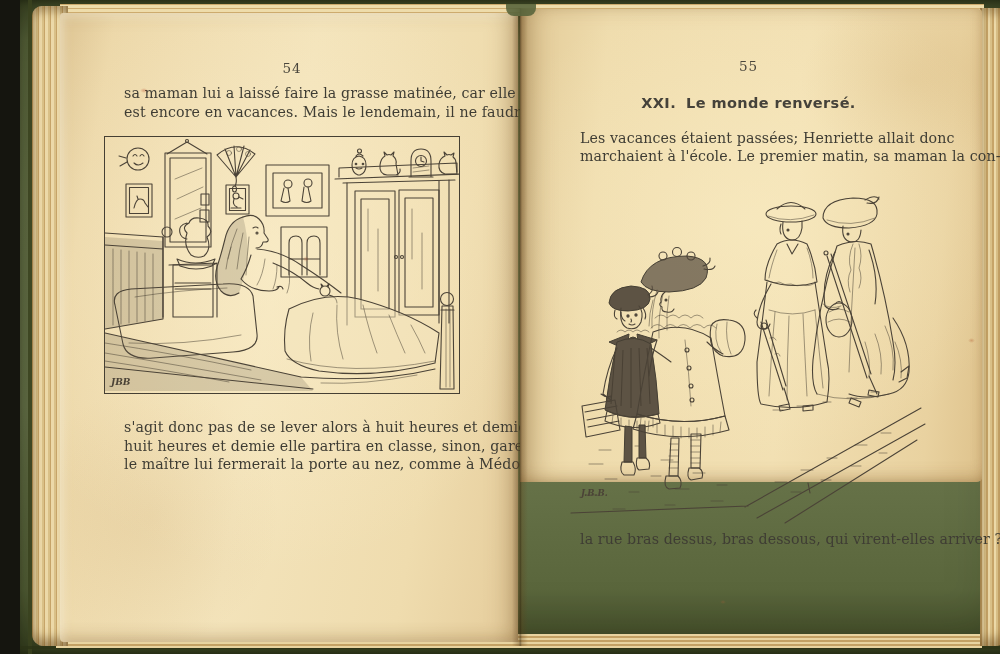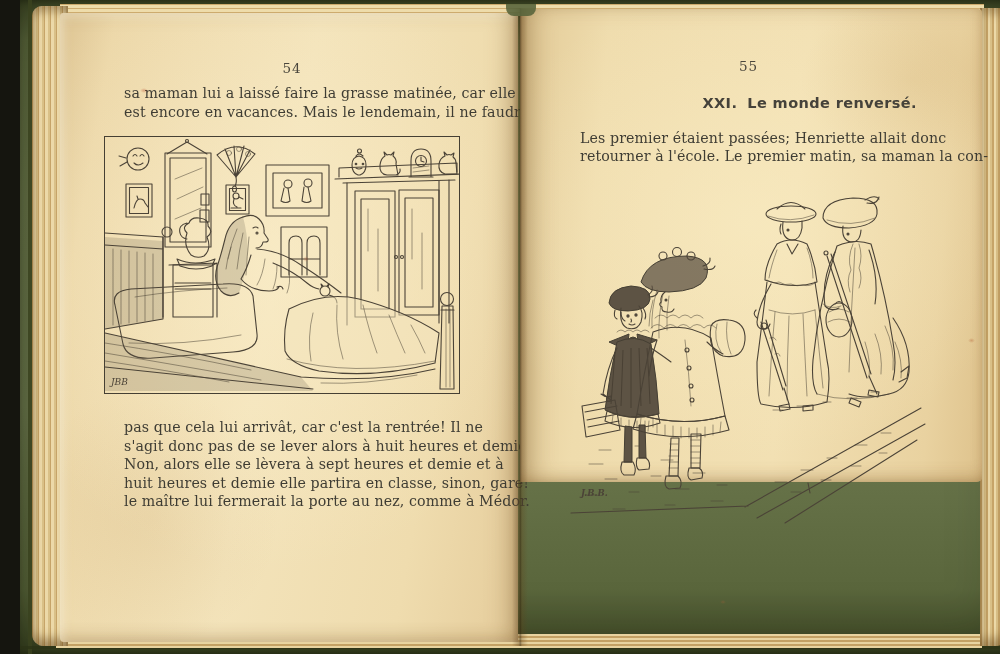--- a/index.html
+++ b/index.html
@@ -45,21 +45,21 @@
   .pagenum{position:absolute;font-size:13.5px;color:#4a463c;letter-spacing:1px;text-align:center;}
   .textblock{position:absolute;color:#3f3d34;font-size:14.2px;}
   .tline{text-align:justify;text-align-last:justify;-moz-text-align-last:justify;height:18.5px;
          white-space:nowrap;letter-spacing:.1px;}
   .page-right .tline{height:18px;}
   .heading{position:absolute;font-family:"DejaVu Sans","Liberation Sans",sans-serif;font-weight:bold;
            font-size:14.5px;color:#45423a;text-align:center;letter-spacing:.4px;}
   .heading .hsp{display:inline-block;width:10px;}
   
   .illus{position:absolute;}
-  .illus-frame{border:1.6px solid #453f33;}
+  .illus-frame{border:1.6px solid #453f33;font-weight:bold;}
   svg{display:block;}
   .ink{stroke:#4b4337;fill:none;stroke-width:1.1;stroke-linecap:round;stroke-linejoin:round;}
   .ink-thin{stroke:#4b4337;fill:none;stroke-width:.8;stroke-linecap:round;opacity:.65;}
   .ink-fill{fill:#5d5344;stroke:#453f33;stroke-width:1;}
   .wash{fill:#6a5f4c;opacity:.22;stroke:none;}
   .sig{font-family:"DejaVu Serif",serif;font-style:italic;fill:#4b4337;}
 </style>
 </head>
 <body>
 
@@ -212,38 +212,36 @@
           <g class="ink">
               <path d="M0,196 L196,240 M0,230 L208,252 M196,240 q76,6 134,-8"></path>
             </g>
           <path class="ink-thin" d="M0,206 q66,10 146,27 M0,216 q72,12 156,27 M0,224 q54,8 124,21 M216,246 q44,2 96,-8"></path>
         </g>
         <text class="sig" x="6" y="248" font-size="9">JBB</text>
       </svg>
     </div>
 
     <div class="textblock" style="left:64px;top:406px;width:337px;">
-        <div class="tline">pas que cela lui arrivât, car c'est la rentrée! Il ne</div>
         <div class="tline">s'agit donc pas de se lever alors à huit heures et demie.</div>
-        <div class="tline">Non, alors elle se lèvera à sept heures et demie et à</div>
         <div class="tline">huit heures et demie elle partira en classe, sinon, gare!</div>
         <div class="tline">le maître lui fermerait la porte au nez, comme à Médor.</div>
       </div>
   </div>
 
   <div class="page page-right">
     <div class="pagenum" style="left:60px;top:49px;width:337px;">55</div>
 
-    <div class="heading" style="left:60px;top:86px;width:337px;text-align:right;">
+    <div class="heading" style="left:60px;top:86px;width:337px;">
       <span>XXI.</span><span class="hsp"></span><span>Le monde renversé.</span>
     </div>
 
     <div class="textblock" style="left:60px;top:121px;width:337px;">
-        <div class="tline">Les premier étaient passées; Henriette allait donc</div>
-        <div class="tline">retourner à l'école. Le premier matin, sa maman la con-</div>
+        <div class="tline">Les vacances étaient passées; Henriette allait donc</div>
+        <div class="tline">marchaient à l'école. Le premier matin, sa maman la con-</div>
       </div>
 
     <div class="illus" style="left:45px;top:183px;width:362px;height:333px;font-weight:bold;">
       <svg viewBox="0 0 362 333" width="362" height="333">
 
         <g class="ink">
           <path d="M6,321 L183,314 M180,315 L356,216 M192,326 L360,232 M220,331 L352,248 M243,291 l2,10"></path>
         </g>
         <g class="ink-thin">
           <path d="M34,258 h12 M70,254 h10 M24,272 h14 M58,270 h9 M96,268 h12 M40,287 h12 M86,284 h10 M128,281 h12 M20,303 h12 M64,300 h10 M110,297 h14 M152,293 h10 M48,317 h12 M100,313 h10 M146,309 h12 M210,290 h12 M236,278 h12 M262,266 h10 M290,253 h12 M316,241 h10 M226,300 h10 M256,288 h10 M286,274 h10 M314,261 h8 M208,218 h10 M232,214 h12 M258,210 h8 M282,206 h10 M306,200 h8"></path>
@@ -347,20 +345,21 @@
           <path d="M328,126 Q346,152 344,180 Q342,198 324,202 Q300,208 284,202"></path>
           <path class="ink-thin" d="M320,134 q10,22 8,44 M310,142 q8,20 6,40 M300,150 q6,18 4,36 M330,150 q8,18 6,36 M252,202 Q286,212 324,202"></path>
           <path d="M336,180 l8,-6 -2,12 -8,4"></path>
           <path d="M286,206 l10,4 -2,5 -10,-4 Z M304,198 l10,2 -1,5 -10,-2 Z"></path>
         </g>
         <text class="sig" x="16" y="304" font-size="8.5">J.B.B.</text>
       </svg>
     </div>
 
     <div class="textblock" style="left:60px;top:522px;width:337px;">
+        <div class="tline">la rue bras dessus, bras dessous, qui virent-elles arriver ?</div>
       </div>
   </div>
 
   <div class="gutter"></div>
   <div class="gutter-notch"></div>
 
   <div class="foxing" style="left:120px;top:88px;width:8px;height:5px;background:radial-gradient(closest-side,rgba(190,95,60,.45),rgba(190,95,60,0));"></div>
   <div class="foxing" style="left:283px;top:256px;width:6px;height:6px;background:radial-gradient(closest-side,rgba(185,90,55,.35),rgba(185,90,55,0));"></div>
   <div class="foxing" style="left:948px;top:338px;width:7px;height:5px;background:radial-gradient(closest-side,rgba(180,100,55,.4),rgba(180,100,55,0));"></div>
   <div class="foxing" style="left:700px;top:600px;width:6px;height:4px;background:radial-gradient(closest-side,rgba(175,95,55,.3),rgba(175,95,55,0));"></div>

